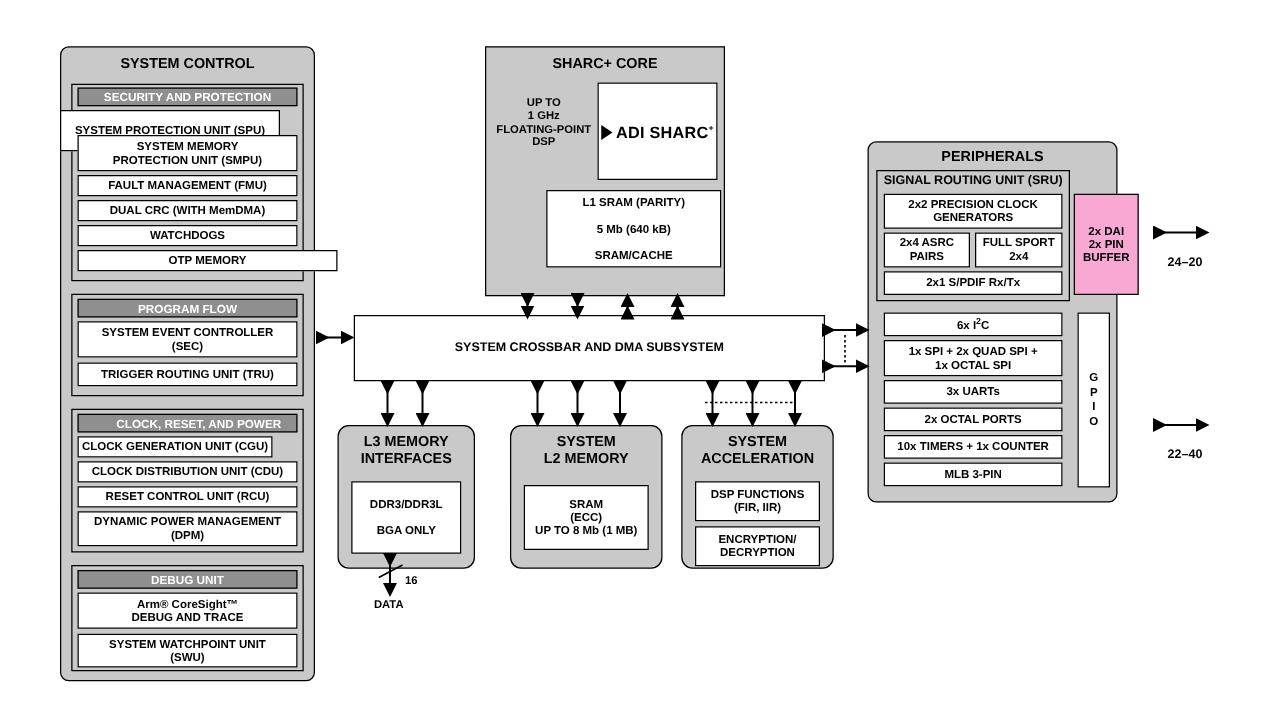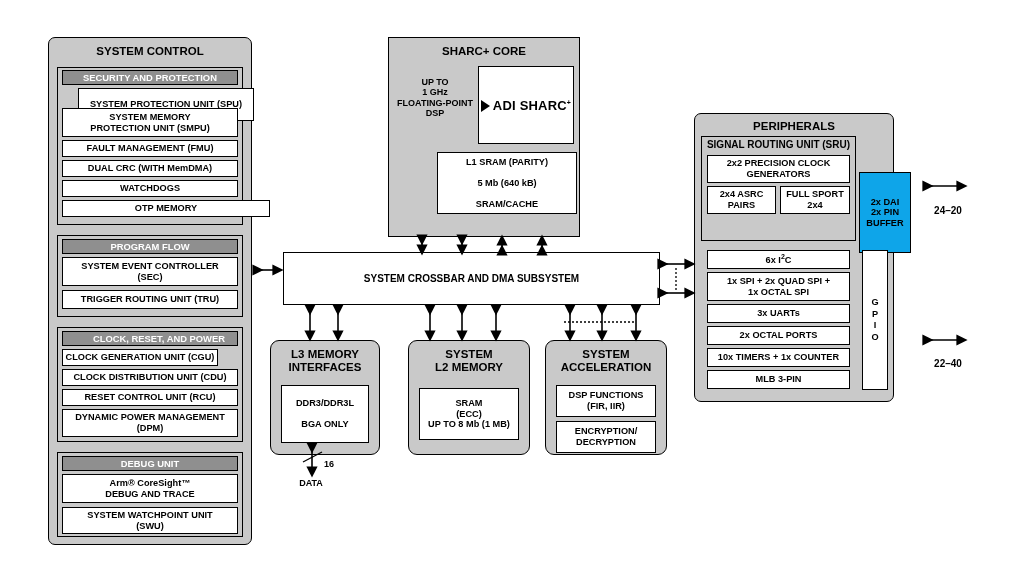--- a/index.html
+++ b/index.html
@@ -127,21 +127,21 @@
 </head>
 <body>
 
 <div id="canvas">
 
   <div class="outer" style="left:48px; top:37px; width:204px; height:508px;"></div>
   <div class="outer-title" style="left:48px; top:45px; width:204px;">SYSTEM CONTROL</div>
 
   <div class="grp" style="left:57px; top:67px; width:186px; height:158px;"></div>
   <div class="section-head" style="left:62px; top:70px; width:176px; height:15px;">SECURITY AND PROTECTION</div>
-  <div class="blk" style="left:78px; top:88px; width:176px; height:33px;">SYSTEM PROTECTION UNIT (SPU)</div>
+  <div class="blk" style="left:48px; top:88px; width:176px; height:33px;">SYSTEM PROTECTION UNIT (SPU)</div>
   <div class="blk" style="left:62px; top:108px; width:176px; height:29px;">
       <span>SYSTEM MEMORY<br>PROTECTION UNIT (SMPU)</span>
     </div>
   <div class="blk" style="left:62px; top:140px; width:176px; height:17px;">FAULT MANAGEMENT (FMU)</div>
   <div class="blk" style="left:62px; top:160px; width:176px; height:17px;">DUAL CRC (WITH MemDMA)</div>
   <div class="blk" style="left:62px; top:180px; width:176px; height:17px;">WATCHDOGS</div>
   <div class="blk" style="left:62px; top:200px; width:208px; height:17px;">OTP MEMORY</div>
 
   <div class="grp" style="left:57px; top:235px; width:186px; height:82px;"></div>
   <div class="section-head" style="left:62px; top:239px; width:176px; height:15px;">PROGRAM FLOW</div>
@@ -213,22 +213,23 @@
   <div class="lbl" style="left:701px; top:139px; width:155px; font-size:10px;">SIGNAL ROUTING UNIT (SRU)</div>
   <div class="blk" style="left:707px; top:155px; width:143px; height:28px;">
       <span>2x2 PRECISION CLOCK<br>GENERATORS</span>
     </div>
   <div class="blk" style="left:707px; top:186px; width:69px; height:28px;">
       <span>2x4 ASRC<br>PAIRS</span>
     </div>
   <div class="blk" style="left:780px; top:186px; width:70px; height:28px;">
       <span>FULL SPORT<br>2x4</span>
     </div>
-
-  <div class="blk" style="left:859px; top:172px; width:52px; height:81px; background:#0ea5e9;">
+  <div class="blk" style="left:707px; top:217px; width:143px; height:19px;">2x1 S/PDIF Rx/Tx</div>
+
+  <div class="blk" style="left:859px; top:155px; width:52px; height:81px; background:#f9a8d4;">
       <span>2x DAI<br>2x PIN<br>BUFFER</span>
     </div>
 
   <div class="blk" style="left:707px; top:250px; width:143px; height:19px;">
       <span>6x I<sup>2</sup>C</span>
     </div>
   <div class="blk" style="left:707px; top:272px; width:143px; height:29px;">
       <span>1x SPI + 2x QUAD SPI +<br>1x OCTAL SPI</span>
     </div>
   <div class="blk" style="left:707px; top:304px; width:143px; height:19px;">3x UARTs</div>

